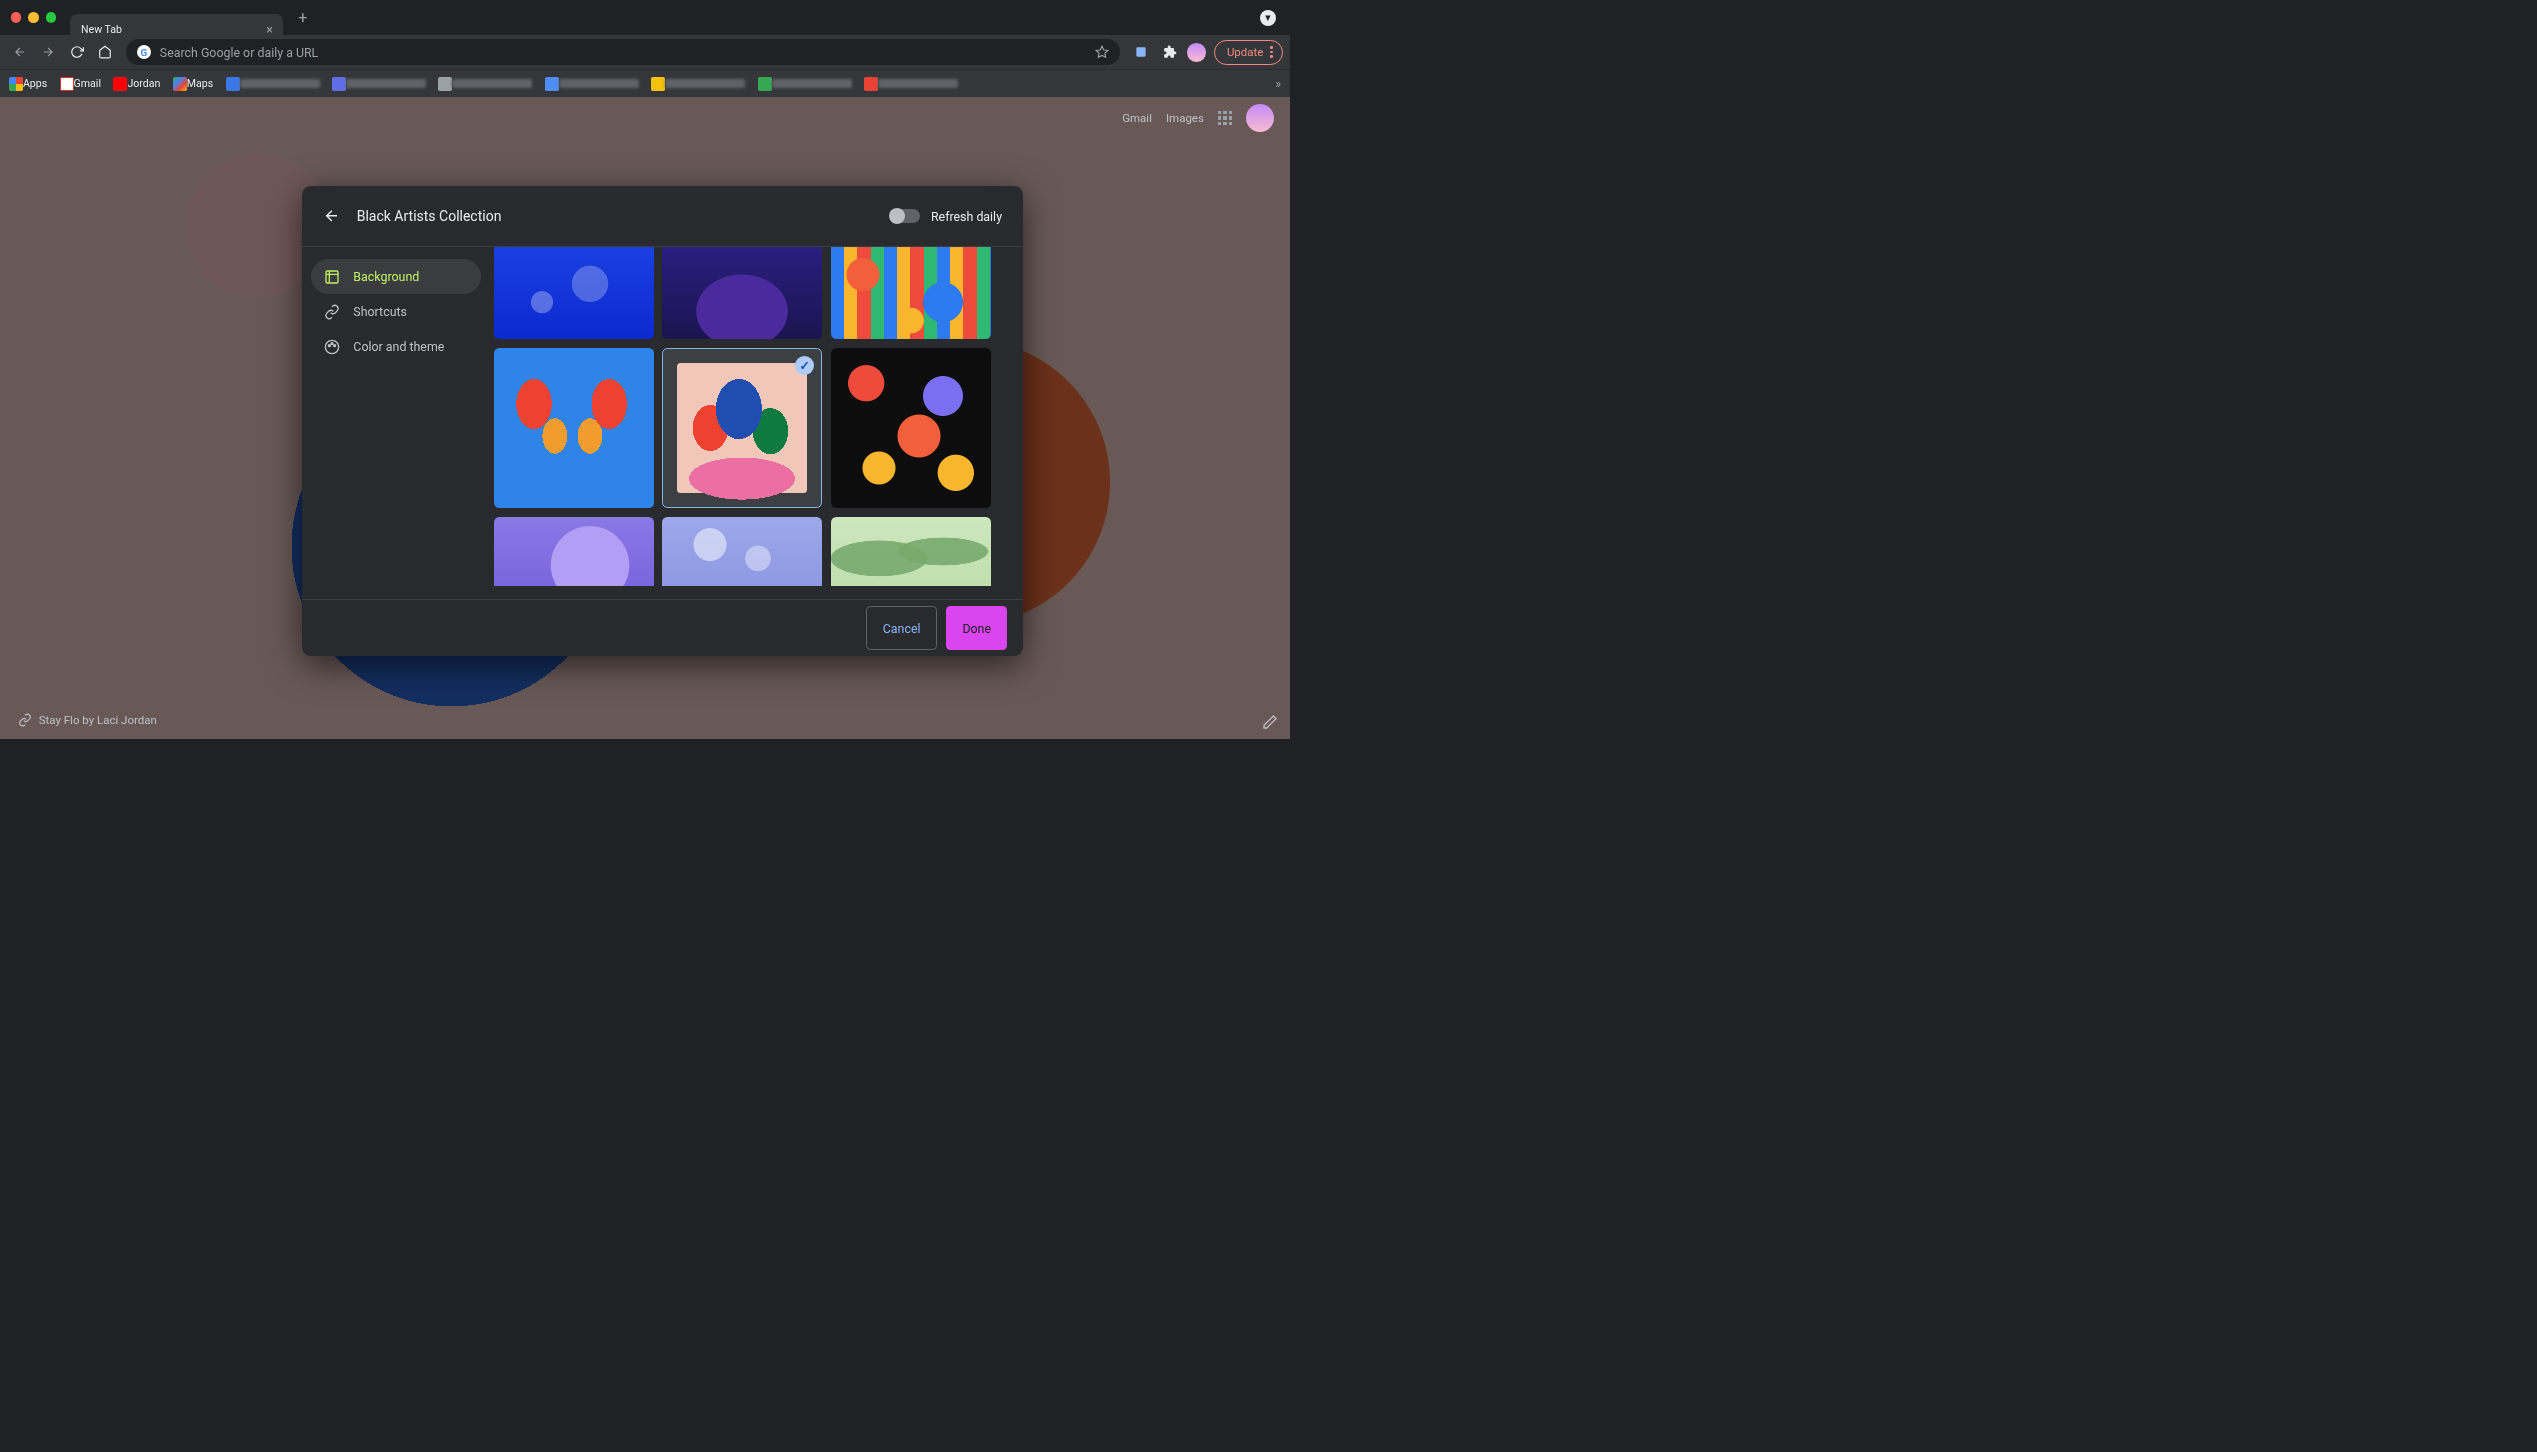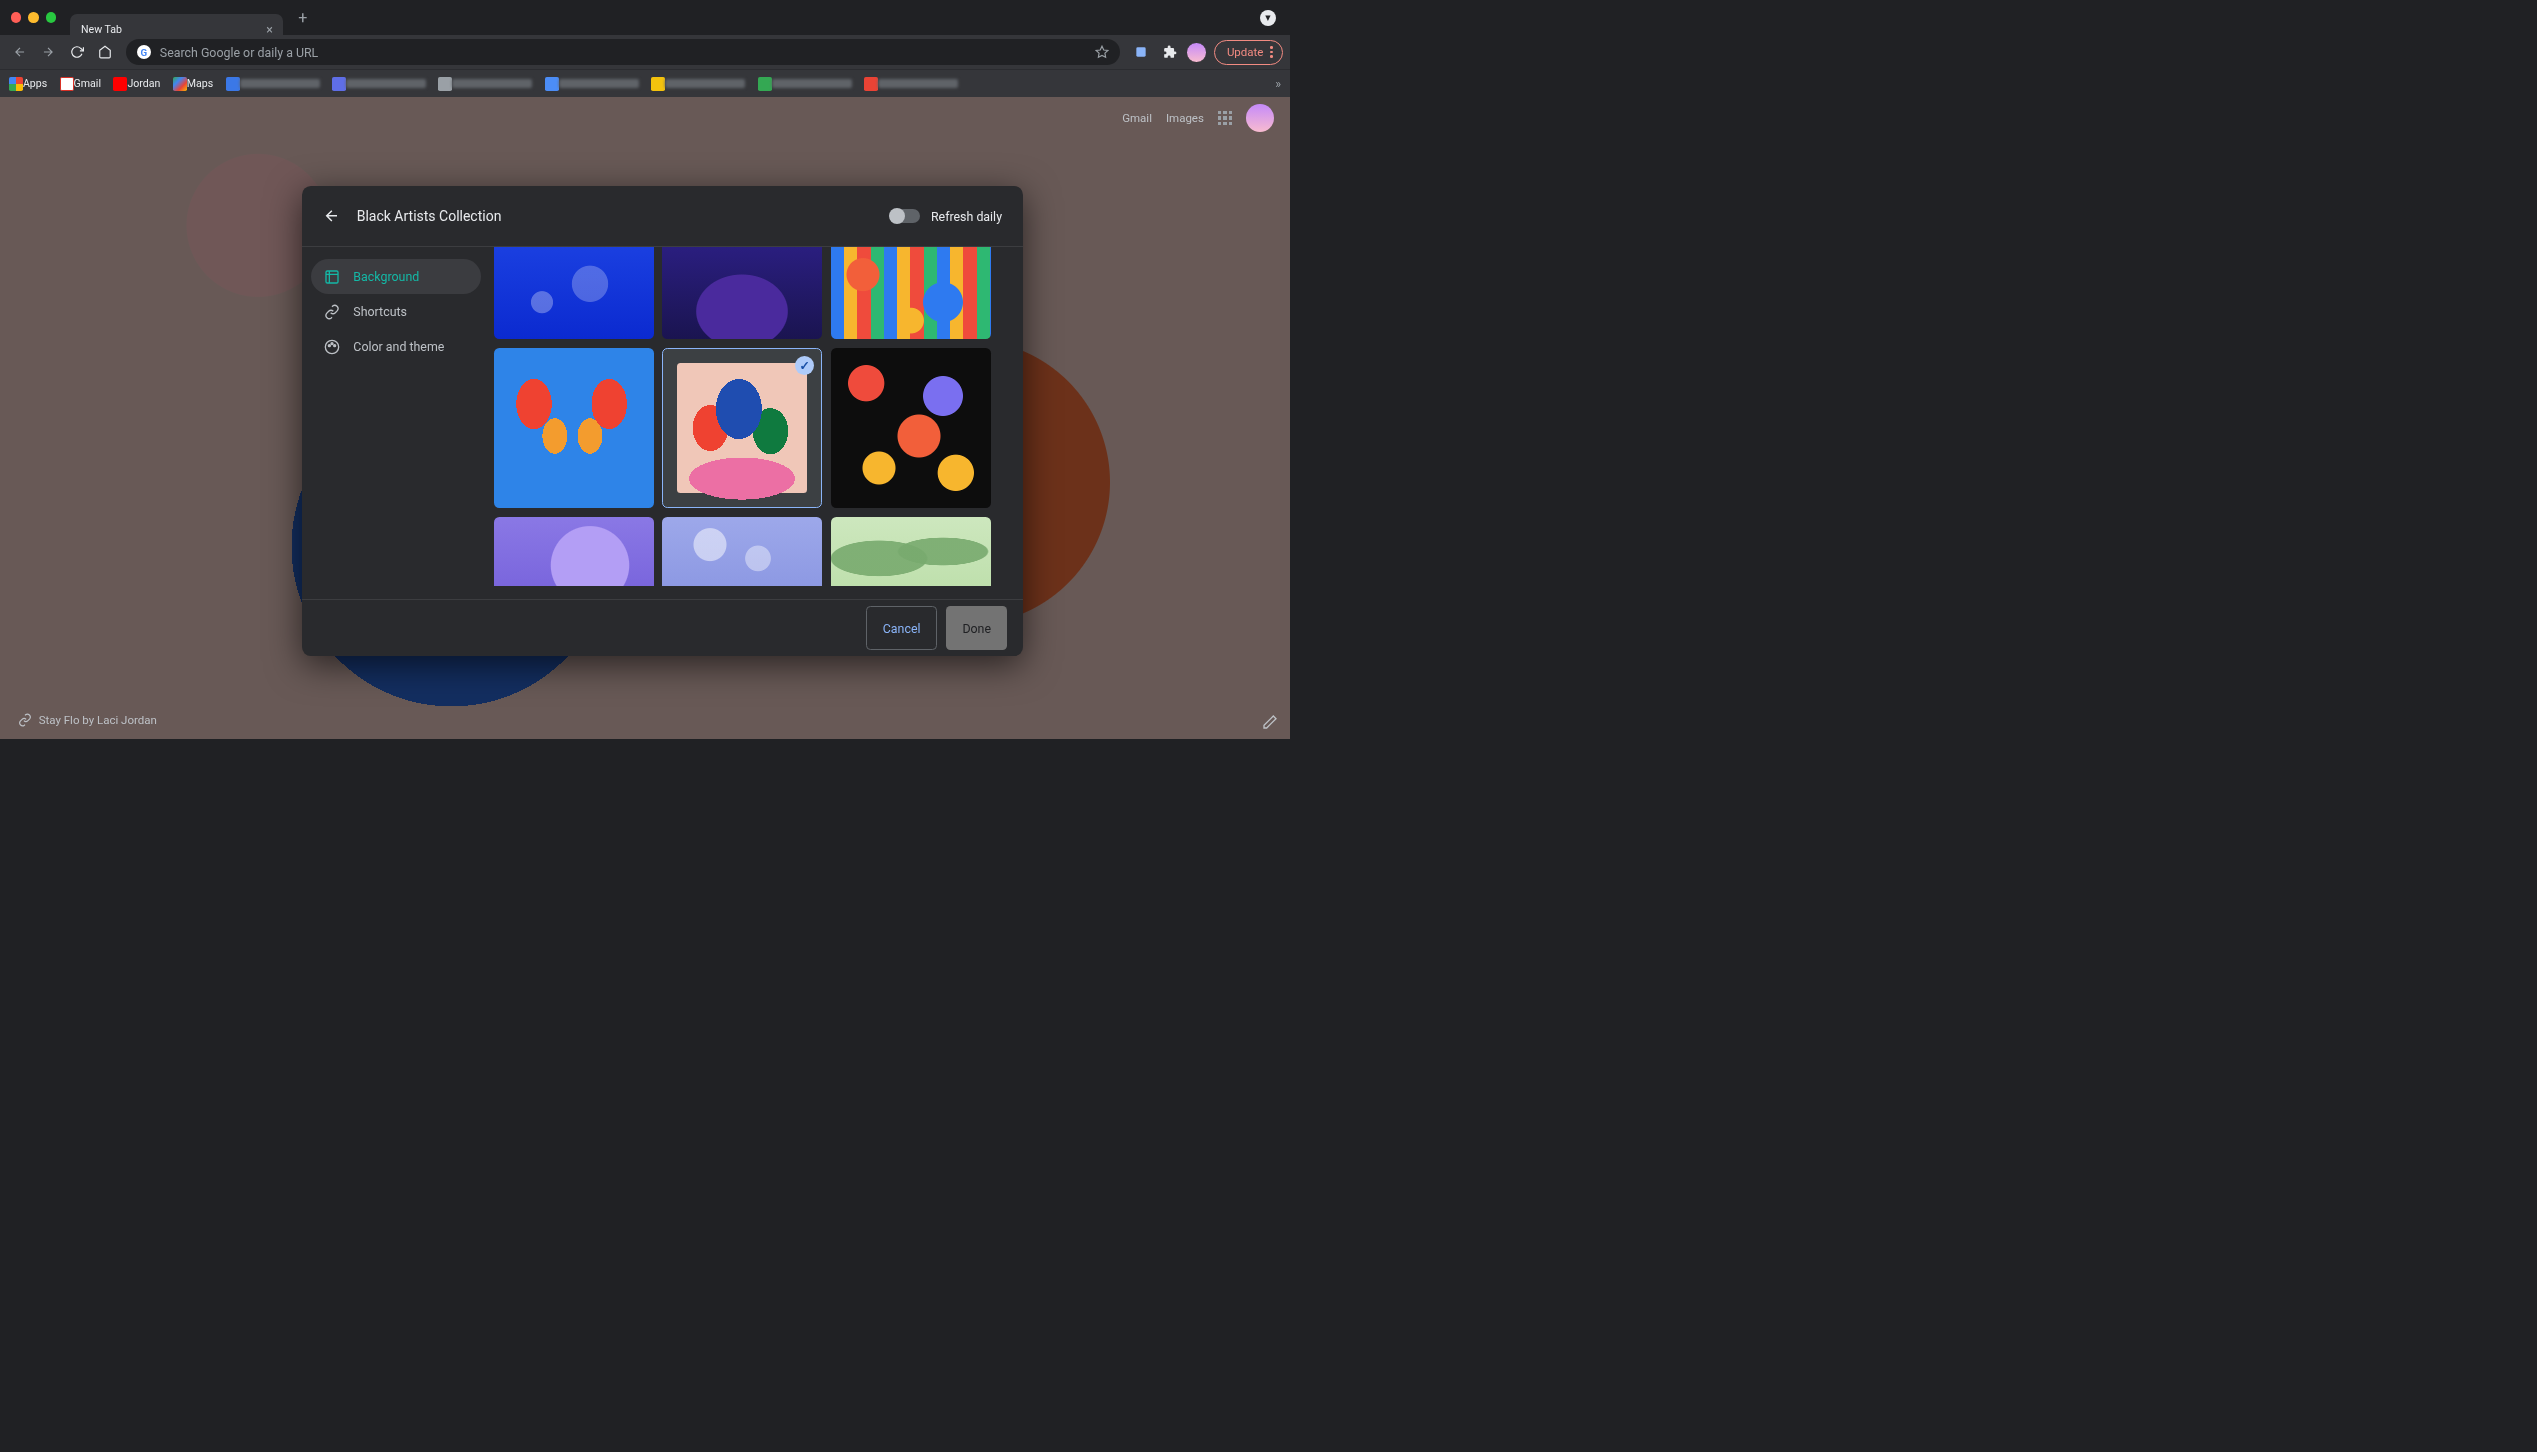--- a/index.html
+++ b/index.html
@@ -158,21 +158,21 @@
 .toggle { width:30px; height:14px; background:#5f6368; border-radius:8.9px; position:relative; margin-right:10.6px;}
 .toggle::after{content:"";width:16px;height:16px;background:#bdc1c6;border-radius:50%;position:absolute;left:-1.8px;top:-0.9px;}
 .refresh-label{color:#e8eaed;font-size:12.4px;}
 .dlg-body { display:flex; flex:1; border-top:0.9px solid #3c3d40; overflow:hidden;}
 .sidenav { width:188px; padding:12.4px 8.9px; }
 .navitem {
   display:flex; align-items:center; gap:12.4px;
   height:35px; padding:0 12.4px; border-radius:17.7px;
   color:#bdc1c6; font-size:12.4px;
 }
-.navitem.active { background:#3b3c40; color:#14b8a6; }
+.navitem.active { background:#3b3c40; color:#bef264; }
 .navitem .nico { width:17.7px; display:flex; justify-content:center; }
 
 .gallery { flex:1; overflow:auto; padding:0 16px 0 3.5px; }
 .grid { display:grid; grid-template-columns: repeat(3, 160px); gap:8.9px; }
 .thumb { width:160px; height:160px; border-radius:5.3px; position:relative; overflow:hidden;}
 .thumb.partial-top { height:92px; border-radius:0 0 5.3px 5.3px;}
 .thumb.partial-bot { height:69px; border-radius:5.3px 5.3px 0 0;}
 .thumb.selected { border:1.8px solid #8ab4f8; padding:14px; background:#3c4043;}
 .thumb.selected .inner { width:100%;height:100%;border-radius:3.5px; }
 .check { position:absolute; top:7px; right:7px; width:19.5px;height:19.5px;border-radius:50%;background:#aecbfa;display:flex;align-items:center;justify-content:center;color:#174ea6;font-size:12.4px;font-weight:bold;}
@@ -204,21 +204,21 @@
 .art-bubbles { background: radial-gradient(circle at 30% 40%, rgba(255,255,255,0.5) 0 16px, transparent 17px), radial-gradient(circle at 60% 60%, rgba(255,255,255,0.4) 0 12.4px, transparent 13.3px), linear-gradient(#9da8ea,#8d99e3);}
 .art-leaves { background: radial-gradient(ellipse at 30% 60%, rgba(120,170,110,0.9) 0 30%, transparent 31%), radial-gradient(ellipse at 70% 50%, rgba(120,170,110,0.9) 0 28%, transparent 29%), linear-gradient(#cde7be,#bfe0ad);}
 
 .dlg-foot {
   height: 57px; border-top:0.9px solid #3c3d40;
   display:flex; align-items:center; justify-content:flex-end;
   gap:8.9px; padding:0 16px;
 }
 .btn { height:44px; padding:0 16px; border-radius:4.4px; font-size:12.4px; display:flex;align-items:center; }
 .btn-cancel { border:0.9px solid #5f6368; color:#8ab4f8; background:transparent; }
-.btn-done { background:#737373; color:#202124; }
+.btn-done { background:#d946ef; color:#202124; }
 
 svg { display:block; }
 </style>
 </head>
 <body>
 
 <div class="titlebar">
   <div class="traffic">
     <span class="close"></span>
     <span class="min"></span>

